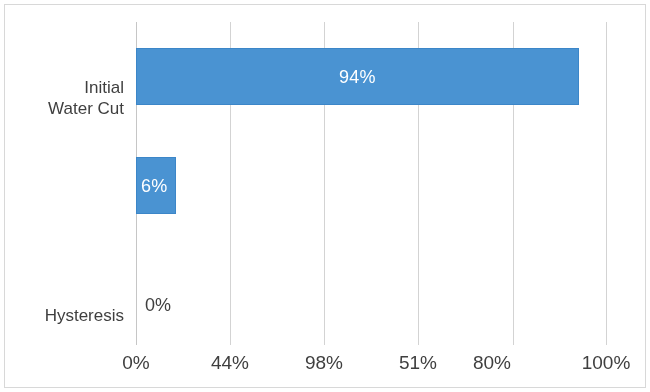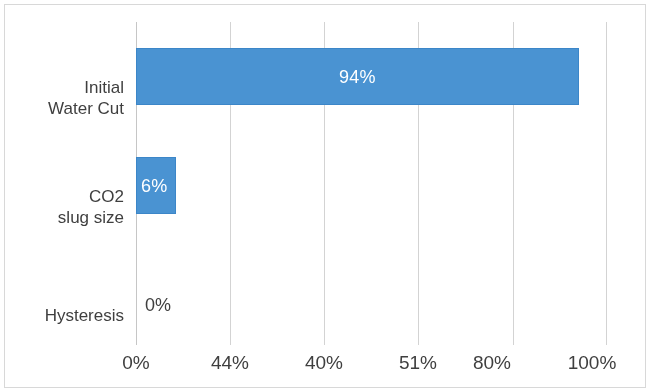--- a/index.html
+++ b/index.html
@@ -139,22 +139,20 @@
 </head>
 <body>
 
 <div id="chart-figure">
 
   <div class="figure-frame"></div>
 
   <div class="cat-labels-col">
     <div class="cat-label" style="top:55px;">Initial
 Water Cut</div>
-    <div class="cat-label" style="top:164px;">CO2
-slug size</div>
     <div class="cat-label" style="top:283px;">Hysteresis</div>
   </div>
 
   <div class="plot-area">
 
     <div class="gridline axis-line" style="left:0px;"></div>
     <div class="gridline" style="left:94px;"></div>
     <div class="gridline" style="left:188px;"></div>
     <div class="gridline" style="left:282px;"></div>
     <div class="gridline" style="left:377px;"></div>
@@ -174,19 +172,19 @@
 
     <div class="bar-row" style="top:254px; height:57px;">
       <span class="bar-value-outside">0%</span>
     </div>
 
   </div>
 
   <div class="tick-labels">
     <div class="tick-label" style="left:0px;">0%</div>
     <div class="tick-label" style="left:94px;">44%</div>
-    <div class="tick-label" style="left:188px;">40%</div>
+    <div class="tick-label" style="left:188px;">98%</div>
     <div class="tick-label" style="left:282px;">51%</div>
     <div class="tick-label" style="left:356px;">80%</div>
-    <div class="tick-label" style="left:456px;">100%</div>
+    <div class="tick-label" style="left:470px;">100%</div>
   </div>
 
 </div>
 
 </body></html>

